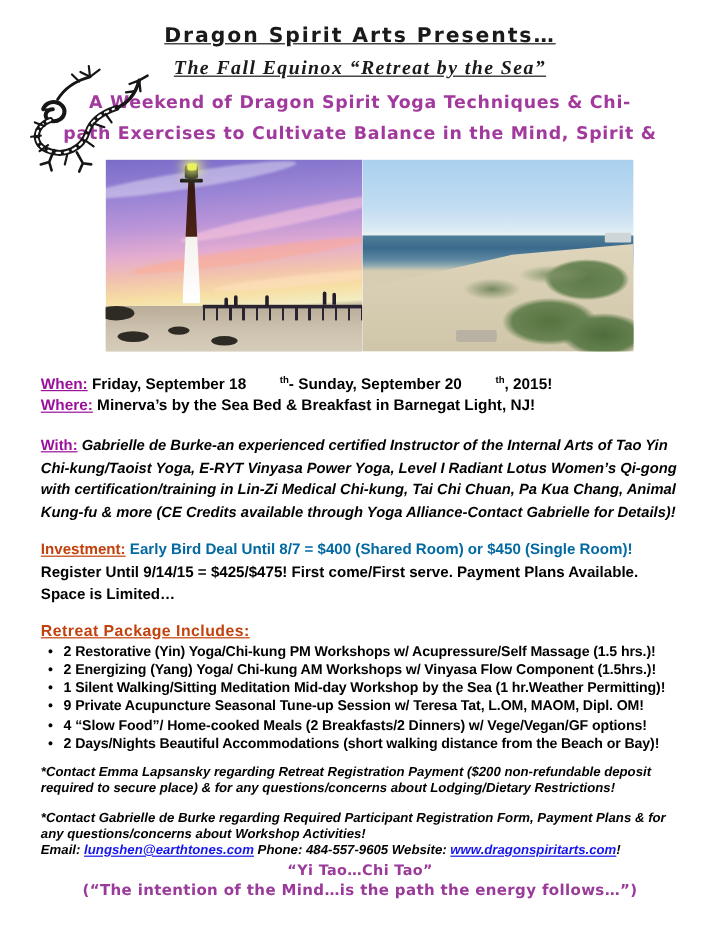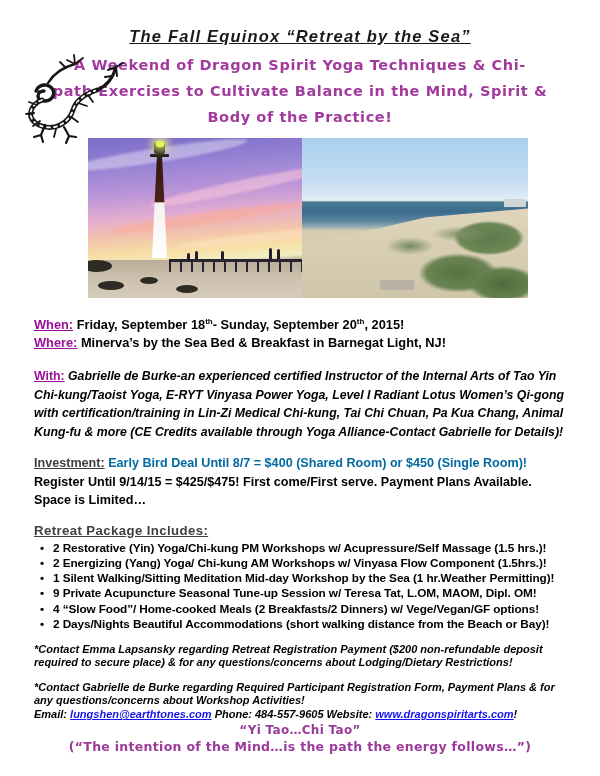--- a/index.html
+++ b/index.html
@@ -8,21 +8,21 @@
     position:relative;overflow:hidden;
     font-family:"Liberation Sans",sans-serif;color:#000;
   }
   
   .header{padding-top:20px;text-align:center;position:relative;}
   .title1{
     font-family:"DejaVu Sans",sans-serif;font-size:17px;font-weight:600;
     letter-spacing:1.6px;text-decoration:underline;color:#1a1a1a;
   }
   .title2{
-    font-family:Liberation Sans, sans-serif;font-size:16.5px;font-weight:600;font-style:italic;
+    font-family:Liberation Serif, serif;font-size:16.5px;font-weight:600;font-style:italic;
     letter-spacing:1.2px;text-decoration:underline;color:#1a1a1a;margin-top:7px;
   }
   .subtitle{
     margin-top:6px;font-family:"DejaVu Sans",sans-serif;font-size:14.5px;font-weight:600;
     letter-spacing:.6px;line-height:26px;color:#A23A9E;
   }
   .subtitle .em{}
   .dragon{position:absolute;left:12px;top:52px;width:116px;height:100px;}
   
   .photos{margin:8px auto 0 auto;width:440px;display:flex;transform:translateX(8px);}
@@ -70,22 +70,22 @@
   .v3{right:-10px;top:80%;width:70px;height:36px;background:radial-gradient(ellipse,#4f6d3c 0%,#63804e 55%,transparent 72%);}
   .v4{left:84px;top:62%;width:48px;height:18px;background:radial-gradient(ellipse,#75895e 0%,transparent 70%);}
   .v5{left:130px;top:55%;width:60px;height:16px;background:radial-gradient(ellipse,#7b8f63 0%,transparent 70%);}
   .beach-deck{position:absolute;left:78px;bottom:8px;width:34px;height:10px;background:#b9b2a4;border-radius:2px;}
   .beach-houses{position:absolute;right:2px;top:38%;width:22px;height:8px;background:#cfd6d8;border-radius:1px;}
   
   .content{padding:0 34px;}
   .detail-line{font-size:12.8px;font-weight:bold;line-height:18px;}
   .when-block{margin-top:15px;}
   .lbl-magenta{color:#9B109B;text-decoration:underline;}
-  .lbl-purple{color:#404040;text-decoration:underline;}
-  sup{font-size:8px;}
+  .lbl-purple{color:#c2410c;text-decoration:underline;}
+  sup{font-size:8px;padding-left:28px;}
   .with-block{margin-top:15px;font-size:12.3px;font-weight:bold;font-style:italic;line-height:18.5px;}
   .with-block .lbl-magenta{font-style:normal;}
   .invest-block{margin-top:13px;font-size:12.6px;font-weight:bold;line-height:18.5px;}
   .red-text{color:#0369a1;}
   .pkg-heading{margin-top:13px;font-size:13.2px;font-weight:bold;letter-spacing:.4px;}
   .pkg-list{list-style:none;margin:3px 0 0 0;padding:0;}
   .pkg-item{display:flex;font-size:11.8px;font-weight:bold;line-height:15.2px;letter-spacing:-0.1px;}
   .pkg-item .bullet{width:13px;padding-left:6px;flex:none;}
   .contact-block{margin-top:11px;font-size:11px;font-weight:bold;font-style:italic;line-height:13.5px;}
   .contact-block a{color:#1414EE;}
@@ -94,25 +94,25 @@
     font-family:"DejaVu Sans",sans-serif;font-weight:600;letter-spacing:.3px;}
   .q1{font-size:12px;line-height:15px;}
   .q2{font-size:12.5px;line-height:17px;}
 </style>
 </head>
 <body>
 
 <div class="page">
 
   <div class="header">
+    <div class="title1">Dragon Spirit Arts Presents…</div>
     <div class="title2">The Fall Equinox “Retreat by the Sea”</div>
     <div class="subtitle">
       <span>A Weekend of Dragon Spirit Yoga Techniques &amp; Chi-</span><br>
       <span>path Exercises to </span><span class="em">Cultivate Balance</span><span> in the Mind, Spirit &amp;</span><br>
-      <span>Body of the Practice!</span>
     </div>
 
     <svg class="dragon" viewBox="0 0 116 100">
       <g fill="none" stroke="#161616" stroke-linecap="round">
         <path d="M24,39 a9,8 0 1,1 8,10 a6,5 0 1,1 0,-10" stroke-width="3.4"></path>
         <path d="M30,48 C17,53 14,67 27,73 C42,80 57,71 61,58 C64,48 73,42 85,38" stroke-width="5"></path>
         <path d="M30,48 C17,53 14,67 27,73 C42,80 57,71 61,58 C64,48 73,42 85,38" stroke="#ffffff" stroke-width="1.8" stroke-dasharray="3 4"></path>
         <path d="M85,38 C95,34 101,26 104,15" stroke-width="3"></path>
         <path d="M104,15 l-8,3 M104,15 l1,9 M104,15 l7,-4 M100,24 l-7,1" stroke-width="2"></path>
         <path d="M36,31 C42,21 52,15 63,12" stroke-width="2.4"></path>

